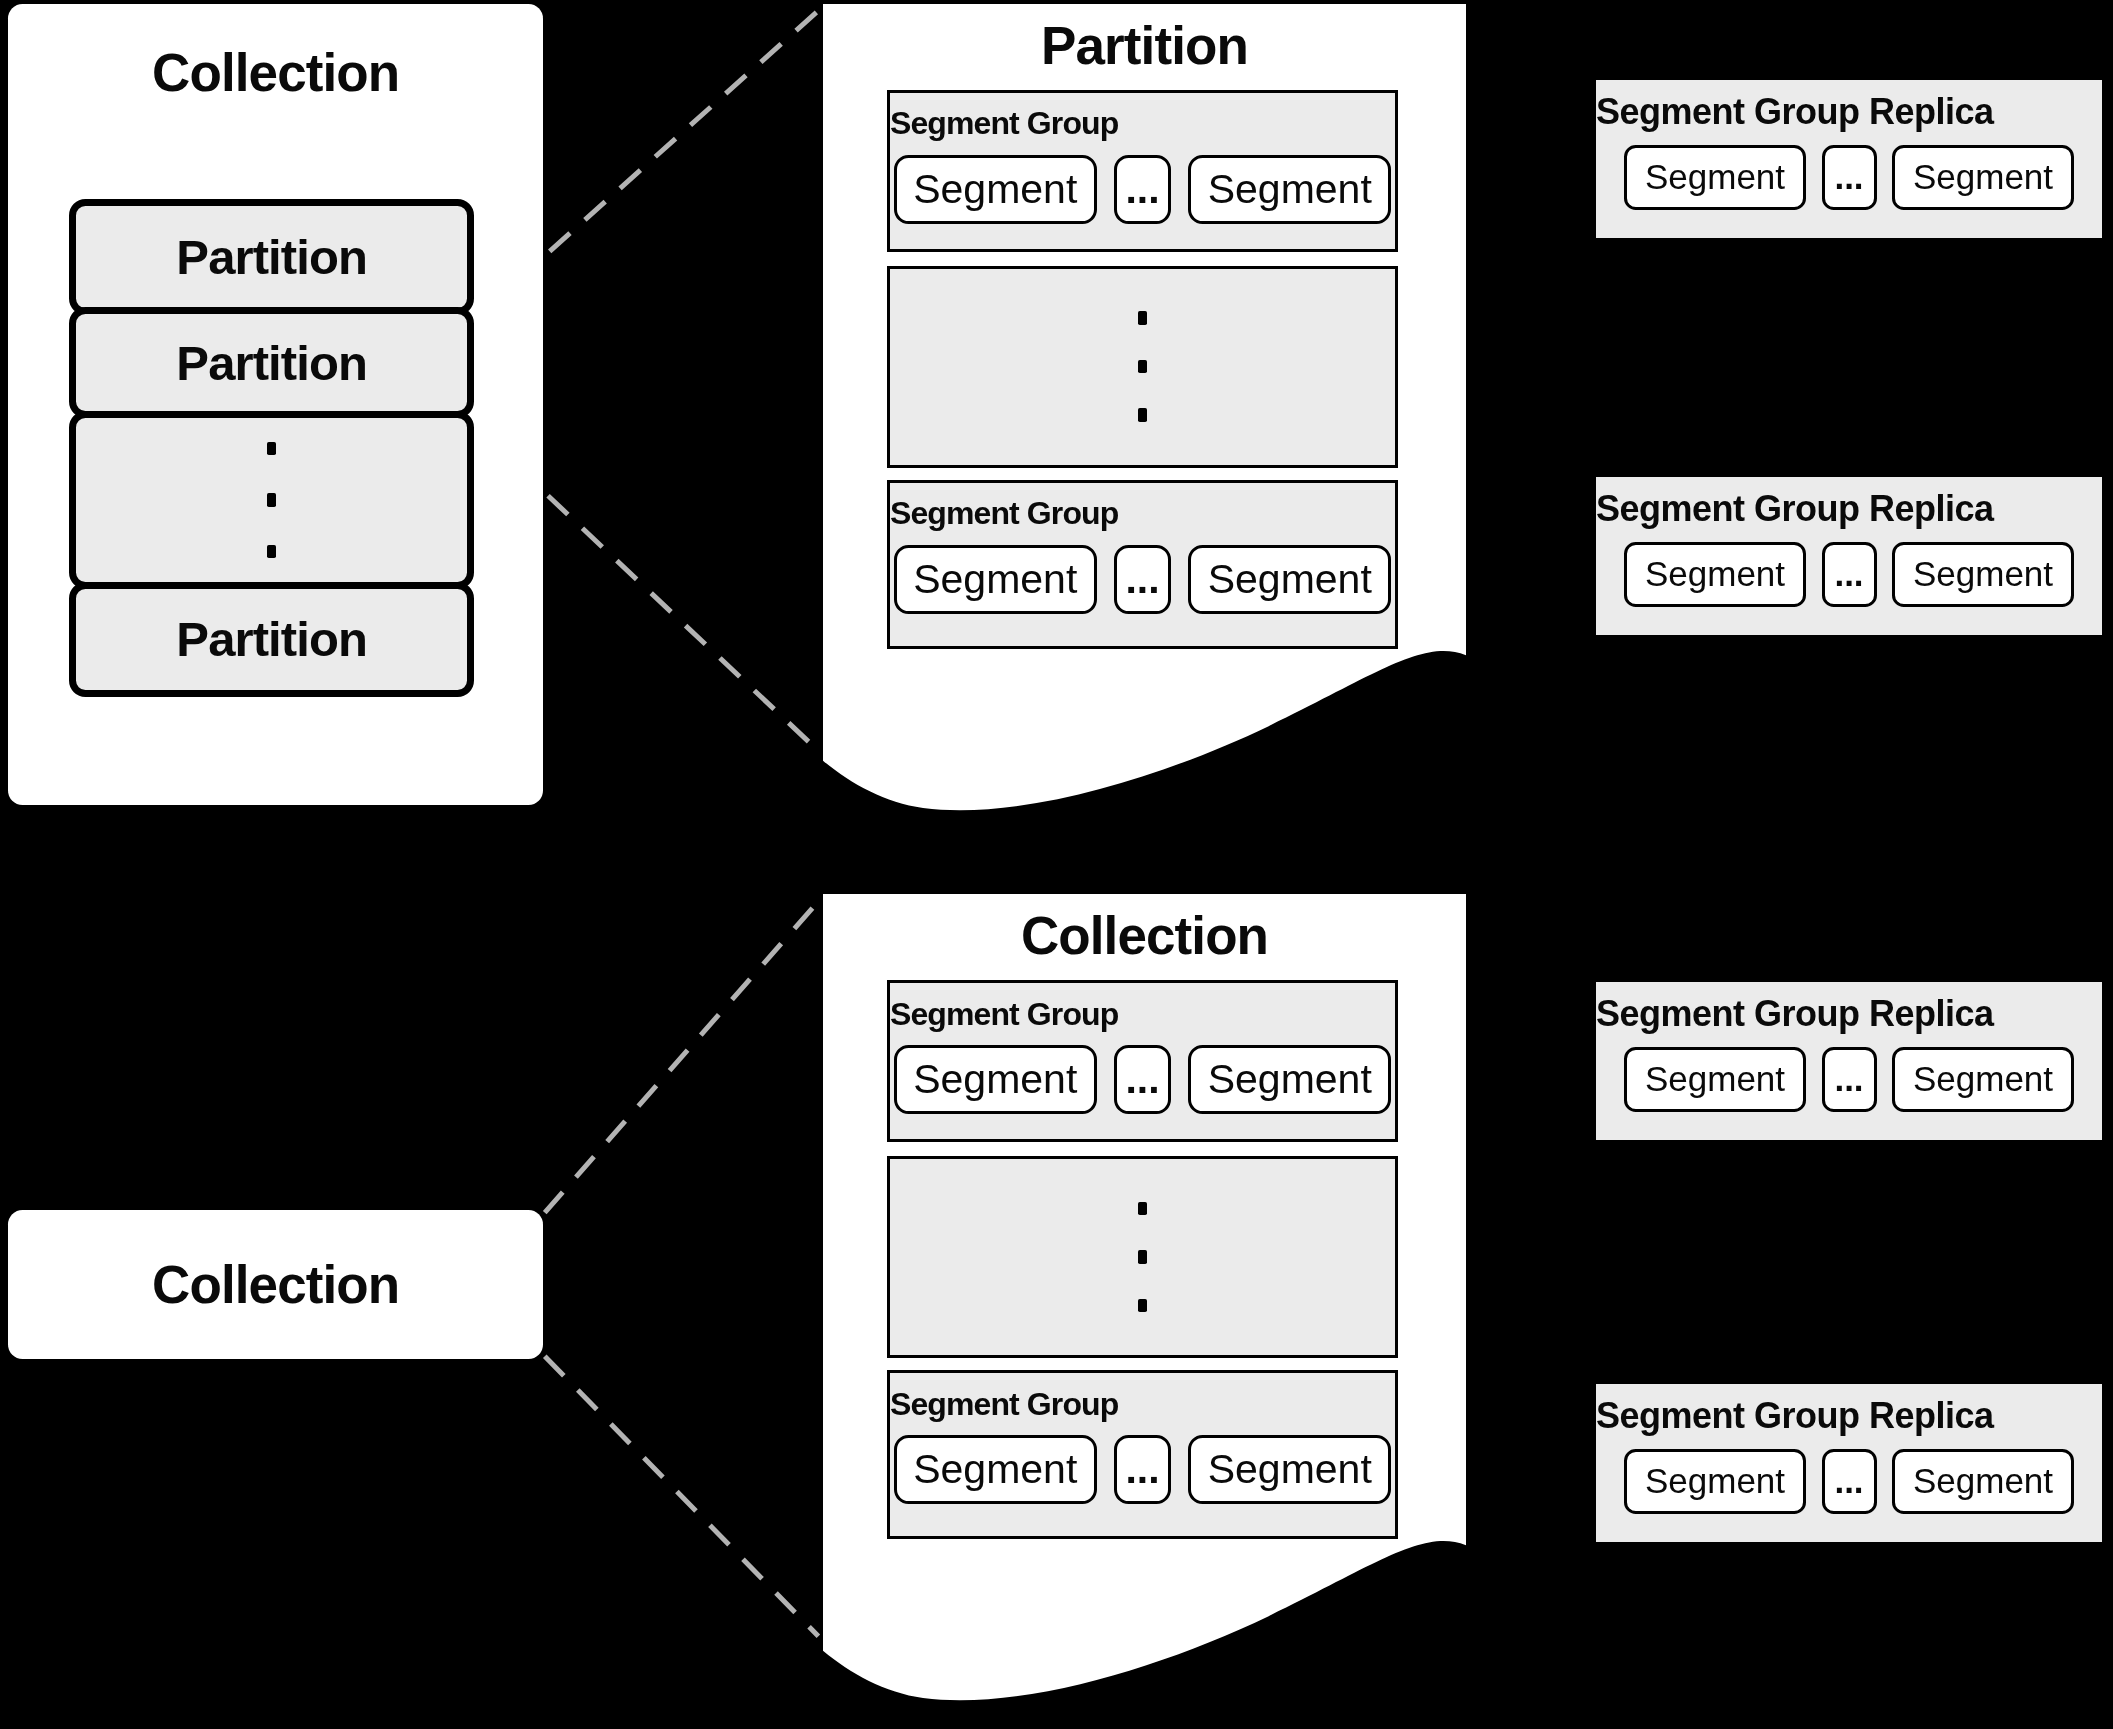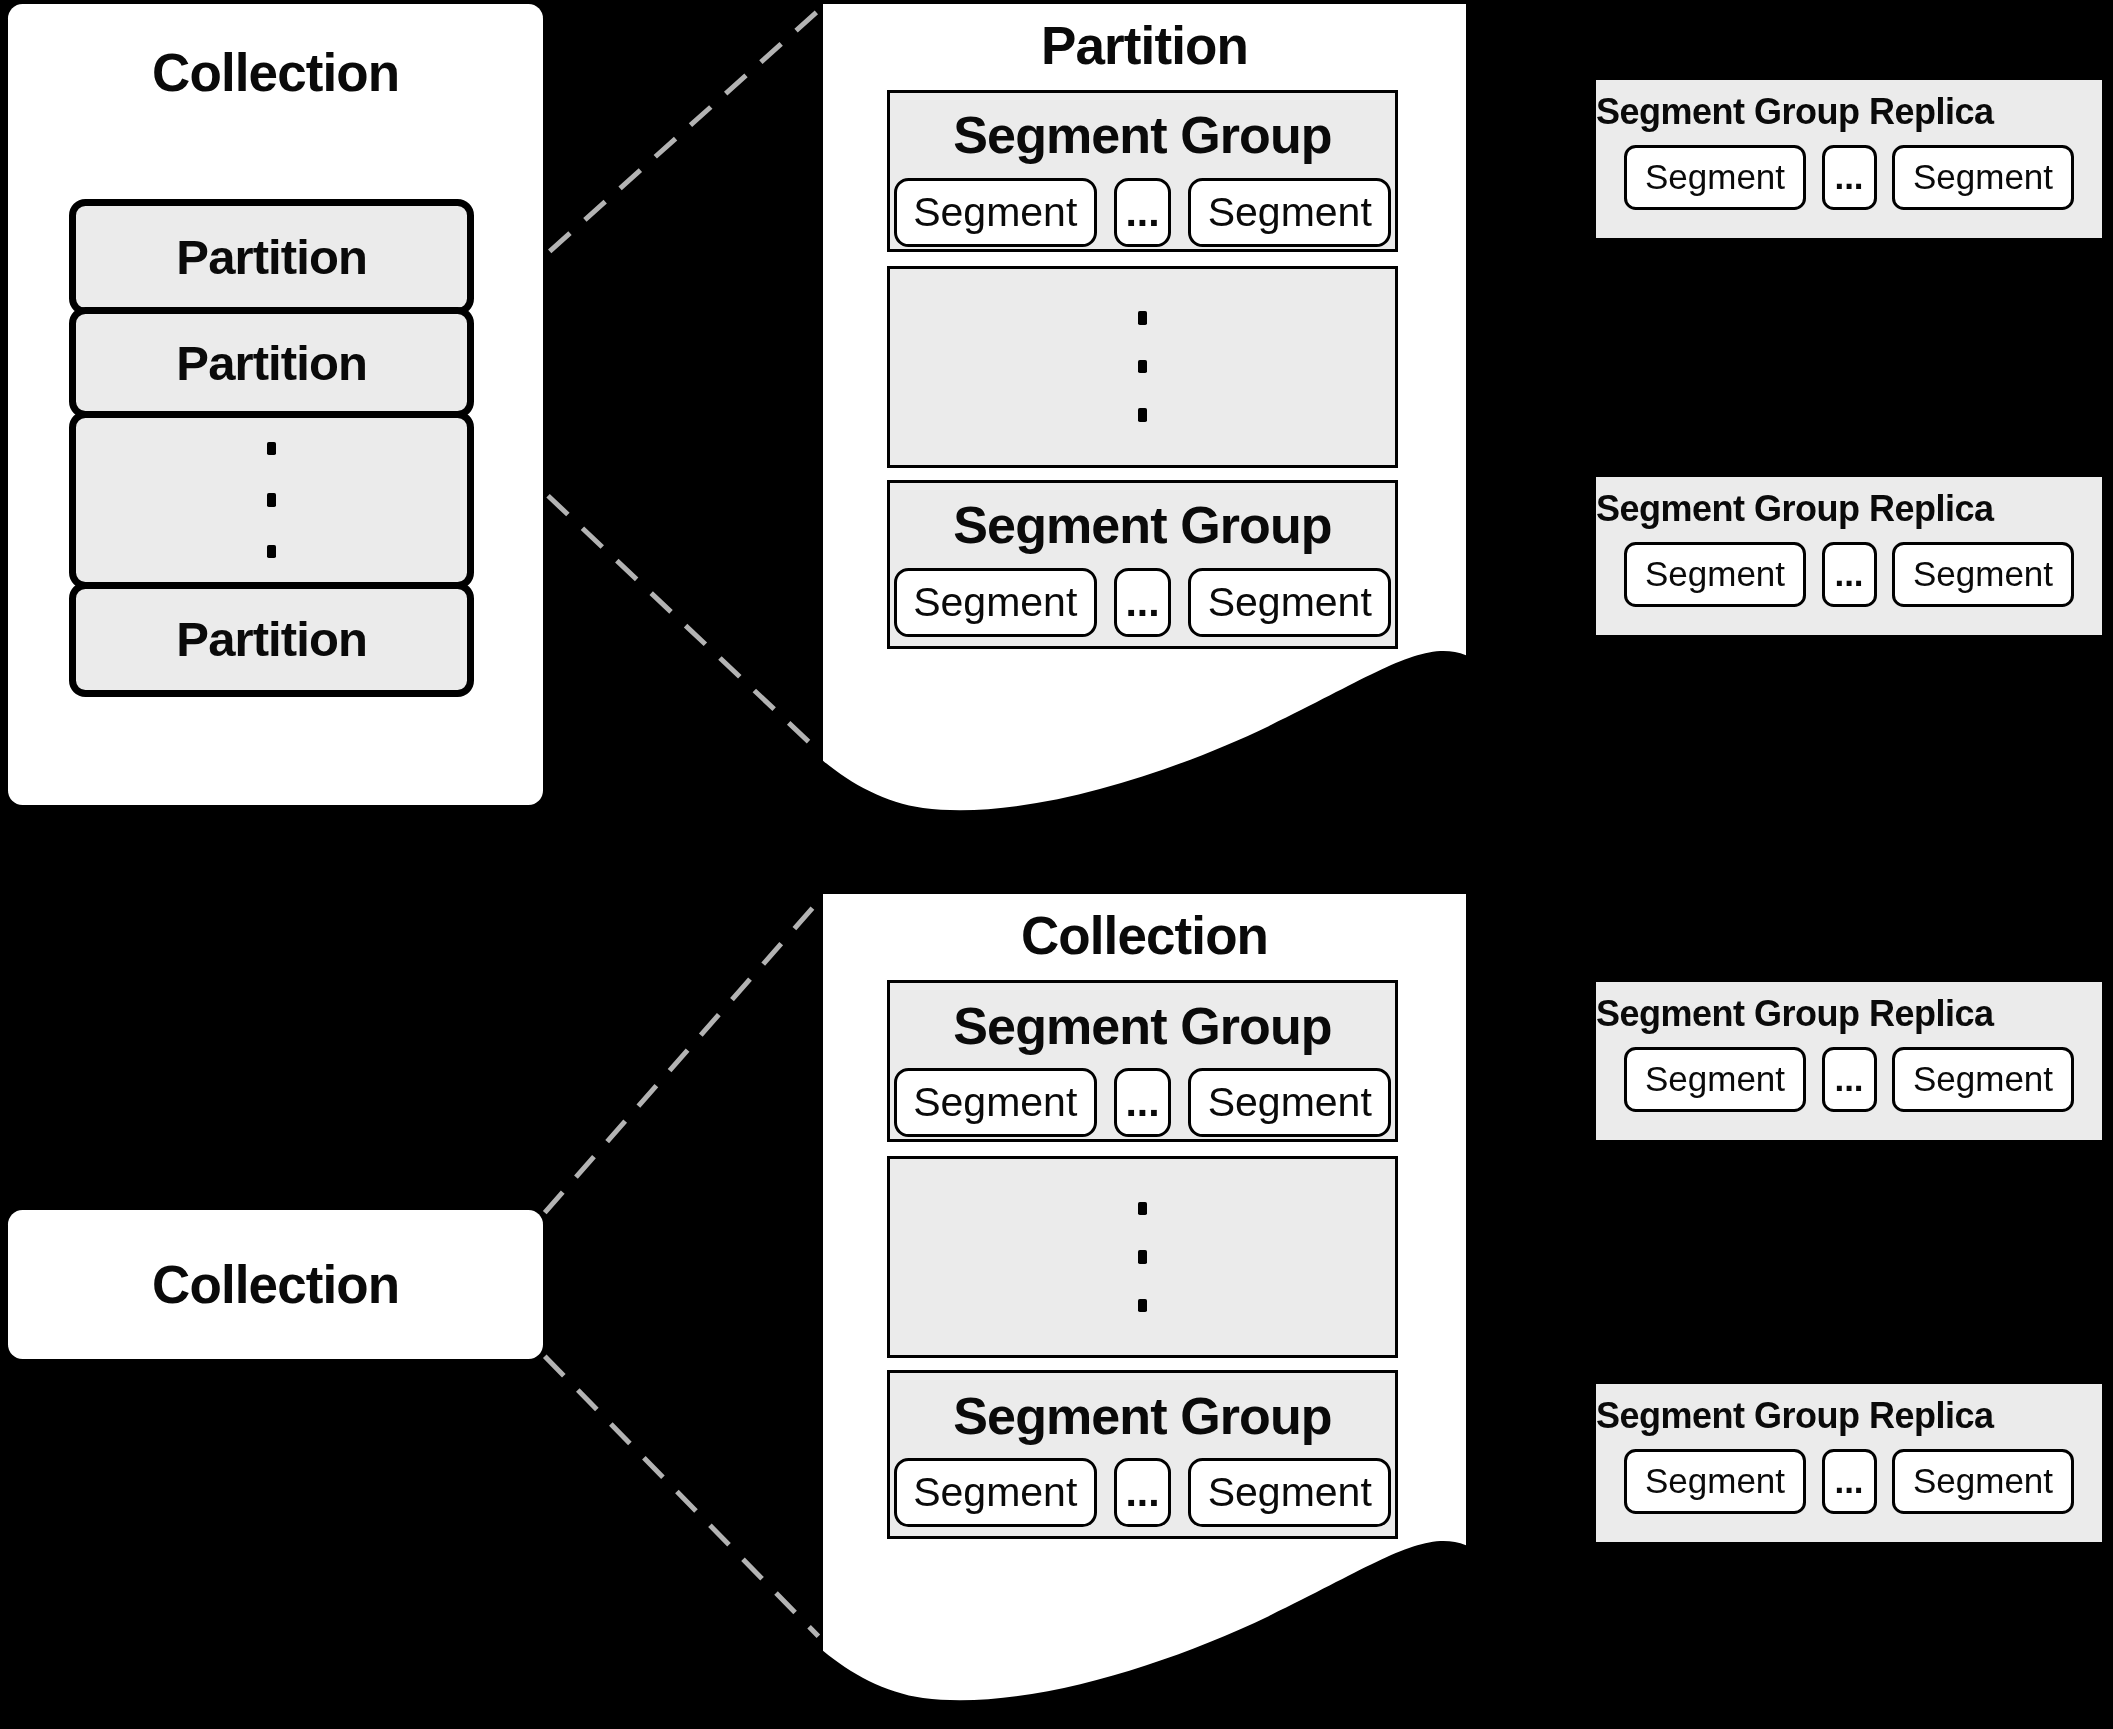--- a/index.html
+++ b/index.html
@@ -29,21 +29,21 @@
 
   
   .torn{position:absolute;width:643px;height:814px;z-index:1;}
   .torn .shape{position:absolute;inset:0;width:100%;height:100%;}
   .torn .shape path{fill:var(--panel-fill,#fff);}
   .torn-content{position:absolute;inset:0;}
   .torn-title{position:absolute;top:11px;left:0;width:100%;text-align:center;
     font-weight:bold;font-size:53px;letter-spacing:-0.9px;}
   .sg{position:absolute;left:64px;width:511px;box-sizing:border-box;
     background:var(--box-fill,#ebebeb);border:3.6px solid var(--border,#000);}
-  .sg-title{text-align:center;font-weight:bold;font-size:52px;margin-top:12.7px;letter-spacing:-0.9px;}
+  .sg-title{font-weight:bold;font-size:32px;margin-top:12.7px;letter-spacing:-0.9px;}
   .sg-row{display:flex;justify-content:center;gap:17.3px;margin-top:12.7px;}
   .seg{box-sizing:border-box;height:69px;min-width:184px;padding:0 16.4px;
     background:#fff;border:3.6px solid var(--border,#000);border-radius:14.5px;
     display:flex;align-items:center;justify-content:center;font-size:41px;}
   .seg.dots{min-width:57px;padding:0;font-weight:bold;}
   .mid-box{position:absolute;left:64px;width:511px;box-sizing:border-box;
     background:var(--box-fill,#ebebeb);border:3.6px solid var(--border,#000);
     display:flex;flex-direction:column;align-items:center;justify-content:center;gap:35px;}
 
   

